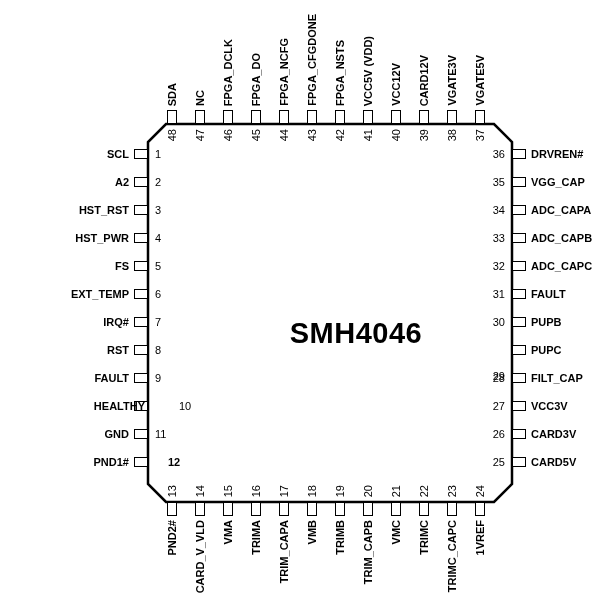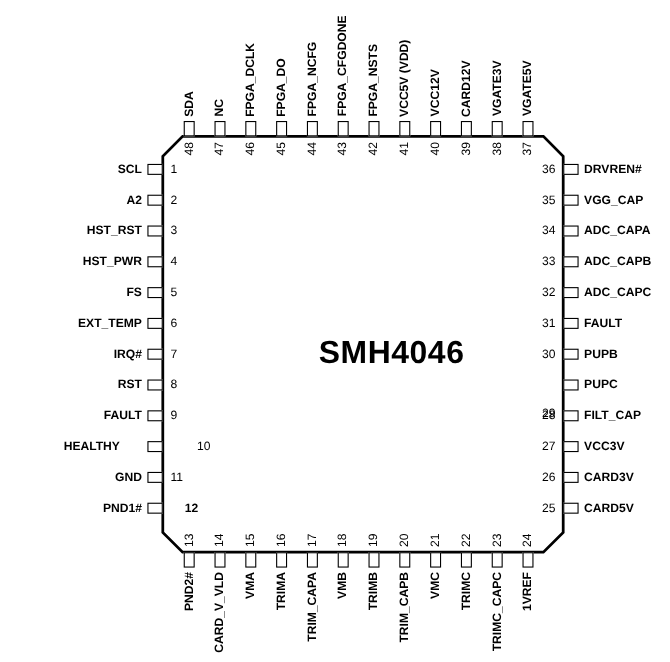--- a/index.html
+++ b/index.html
@@ -47,21 +47,21 @@
 </style>
 </head>
 <body>
 
 <div class="canvas">
 
   <svg class="chip-outline" width="609" height="602" viewBox="0 0 609 602" aria-hidden="true">
     <polygon points="166,124 494,124 512,142 512,484 494,502 166,502 148,484 148,142" fill="#ffffff" stroke="#000000" stroke-width="2.5"></polygon>
   </svg>
 
-  <div class="chip-title" style="left:148px; top:304px; width:416px;">SMH4046</div>
+  <div class="chip-title" style="left:148px; top:316px; width:416px;">SMH4046</div>
 
   <div id="pins">
       <div class="pin-stub" style="left: 134px; top: 149px; width: 14px; height: 10px;"></div>
       <div class="pin-number" style="left: 155px; top: 147px;">1</div>
       <div class="pin-label" style="right: 480px; top: 147px;">SCL</div>
       <div class="pin-stub" style="left: 134px; top: 177px; width: 14px; height: 10px;"></div>
       <div class="pin-number" style="left: 155px; top: 175px;">2</div>
       <div class="pin-label" style="right: 480px; top: 175px;">A2</div>
       <div class="pin-stub" style="left: 134px; top: 205px; width: 14px; height: 10px;"></div>
       <div class="pin-number" style="left: 155px; top: 203px;">3</div>
@@ -79,21 +79,21 @@
       <div class="pin-number" style="left: 155px; top: 315px;">7</div>
       <div class="pin-label" style="right: 480px; top: 315px;">IRQ#</div>
       <div class="pin-stub" style="left: 134px; top: 345px; width: 14px; height: 10px;"></div>
       <div class="pin-number" style="left: 155px; top: 343px;">8</div>
       <div class="pin-label" style="right: 480px; top: 343px;">RST</div>
       <div class="pin-stub" style="left: 134px; top: 373px; width: 14px; height: 10px;"></div>
       <div class="pin-number" style="left: 155px; top: 371px;">9</div>
       <div class="pin-label" style="right: 480px; top: 371px;">FAULT</div>
       <div class="pin-stub" style="left: 134px; top: 401px; width: 14px; height: 10px;"></div>
       <div class="pin-number" style="left: 155px; top: 399px; margin-left: 24px;">10</div>
-      <div class="pin-label" style="right: 500px; top: 399px;">HEALTHY</div>
+      <div class="pin-label" style="right: 464px; top: 399px;">HEALTHY</div>
       <div class="pin-stub" style="left: 134px; top: 429px; width: 14px; height: 10px;"></div>
       <div class="pin-number" style="left: 155px; top: 427px;">11</div>
       <div class="pin-label" style="right: 480px; top: 427px;">GND</div>
       <div class="pin-stub" style="left: 134px; top: 457px; width: 14px; height: 10px;"></div>
       <div class="pin-number" style="left: 168px; top: 455px; font-weight: bold;">12</div>
       <div class="pin-label" style="right: 480px; top: 455px;">PND1#</div>
       <div class="pin-stub" style="left: 512px; top: 149px; width: 14px; height: 10px;"></div>
       <div class="pin-number" style="right: 104px; top: 147px;">36</div>
       <div class="pin-label" style="left: 531px; top: 147px;">DRVREN#</div>
       <div class="pin-stub" style="left: 512px; top: 177px; width: 14px; height: 10px;"></div>

